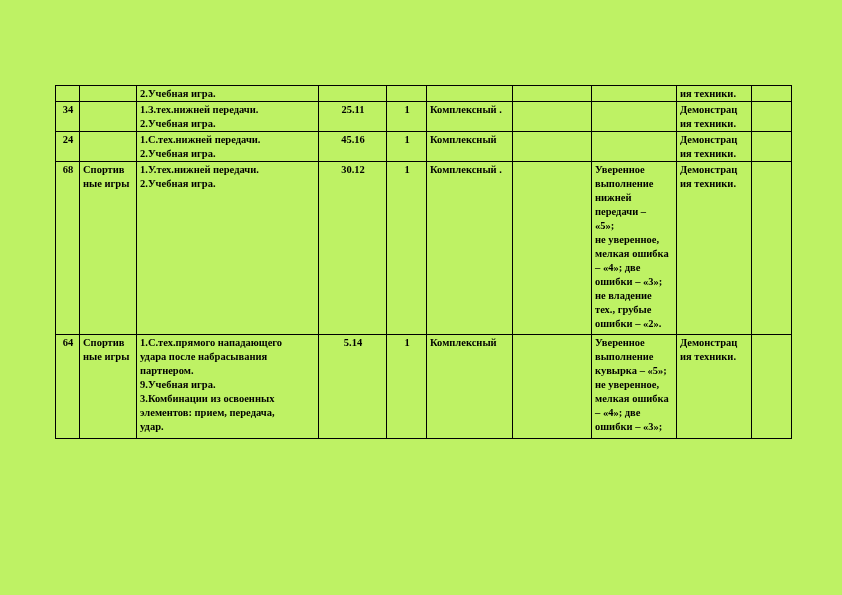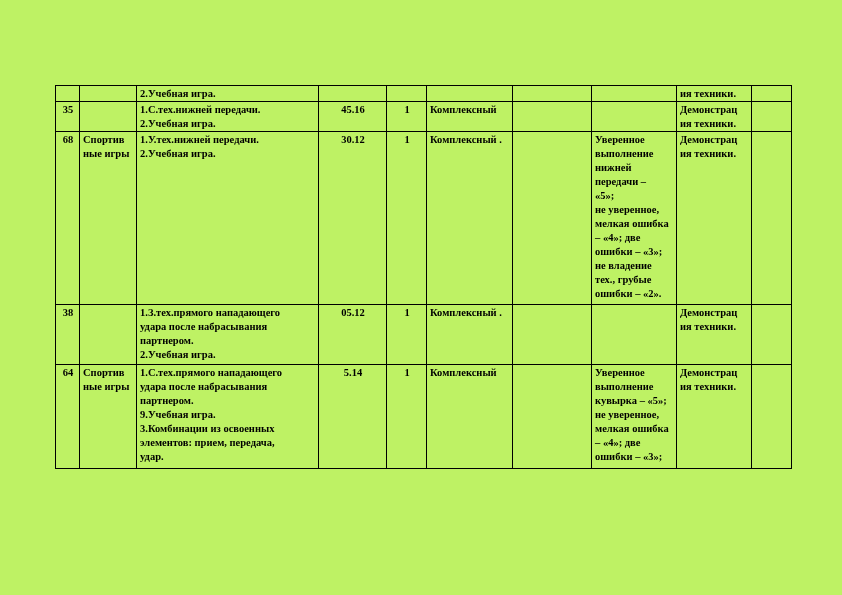--- a/index.html
+++ b/index.html
@@ -70,22 +70,36 @@
         <td class="c-sec"></td>
         <td class="c-cont">2.Учебная игра.</td>
         <td class="c-date"></td>
         <td class="c-hours"></td>
         <td class="c-type"></td>
         <td class="c-x7"></td>
         <td class="c-ass"></td>
         <td class="c-ctrl">ия техники.</td>
         <td class="c-x10"></td>
       </tr>
+      <tr class="r1">
+        <td class="c-num">34</td>
+        <td class="c-sec"></td>
+        <td class="c-cont">1.З.тех.нижней передачи.
+2.Учебная игра.</td>
+        <td class="c-date">25.11</td>
+        <td class="c-hours">1</td>
+        <td class="c-type">Комплексный .</td>
+        <td class="c-x7"></td>
+        <td class="c-ass"></td>
+        <td class="c-ctrl">Демонстрац
+ия техники.</td>
+        <td class="c-x10"></td>
+      </tr>
       <tr class="r2">
-        <td class="c-num">35</td>
+        <td class="c-num">24</td>
         <td class="c-sec"></td>
         <td class="c-cont">1.С.тех.нижней передачи.
 2.Учебная игра.</td>
         <td class="c-date">45.16</td>
         <td class="c-hours">1</td>
         <td class="c-type">Комплексный</td>
         <td class="c-x7"></td>
         <td class="c-ass"></td>
         <td class="c-ctrl">Демонстрац
 ия техники.</td>
@@ -110,36 +124,20 @@
 мелкая ошибка
 – «4»; две
 ошибки – «3»;
 не владение
 тех., грубые
 ошибки – «2».</td>
         <td class="c-ctrl">Демонстрац
 ия техники.</td>
         <td class="c-x10"></td>
       </tr>
-      <tr class="r5">
-        <td class="c-num">38</td>
-        <td class="c-sec"></td>
-        <td class="c-cont">1.З.тех.прямого нападающего
-удара после набрасывания
-партнером.
-2.Учебная игра.</td>
-        <td class="c-date">05.12</td>
-        <td class="c-hours">1</td>
-        <td class="c-type">Комплексный .</td>
-        <td class="c-x7"></td>
-        <td class="c-ass"></td>
-        <td class="c-ctrl">Демонстрац
-ия техники.</td>
-        <td class="c-x10"></td>
-      </tr>
       <tr class="r6">
         <td class="c-num">64</td>
         <td class="c-sec">Спортив
 ные игры</td>
         <td class="c-cont">1.С.тех.прямого нападающего
 удара после набрасывания
 партнером.
 9.Учебная игра.
 3.Комбинации из освоенных
 элементов: прием, передача,

